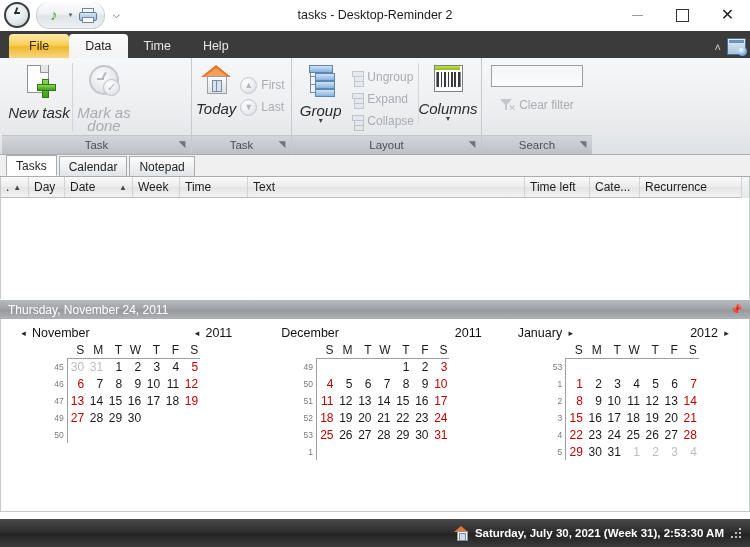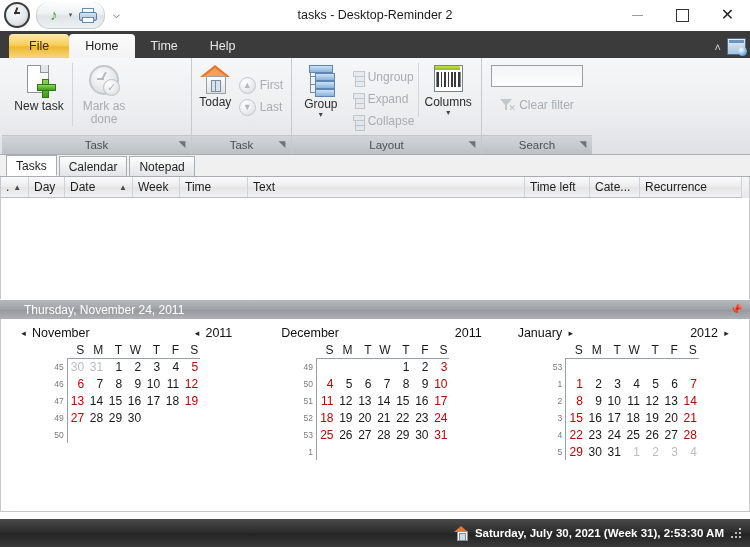--- a/index.html
+++ b/index.html
@@ -208,21 +208,21 @@
     width: 10px; height: 10px;
     font-size: 9px; color: #6d7378;
     display:flex; align-items:center; justify-content:center;
   }
   .bigbtn {
     width: 66px;
     display: flex; flex-direction: column; align-items: center;
     padding-top: 2px;
     text-align: center;
   }
-  .bigbtn .lbl { font-size: 12px; color: #2c2c2c; margin-top: 3px; line-height: 13px;}
+  .bigbtn .lbl { font-size: 15px; color: #2c2c2c; margin-top: 9px; line-height: 13px; font-style: italic;}
   .bigbtn.dis .lbl { color: #a8adb2; }
   .smallcol { display: flex; flex-direction: column; padding-top: 4px; gap: 2px;}
   .smallbtn {
     display: flex; align-items: center; gap: 4px;
     padding: 2px 4px;
     font-size: 12px;
     color: #a8adb2;
     height: 20px;
     box-sizing: border-box;
   }
@@ -408,21 +408,21 @@
     border-left: 1px solid #cfd3d7;
   }
 
   
   .datebar {
     height: 20px;
     background: linear-gradient(to bottom,#b7babd 0%,#9fa3a7 48%,#95999d 52%,#aeb2b6 100%);
     color: #ffffff;
     font-size: 12px;
     display: flex; align-items: center;
-    padding: 0 24px;
+    padding: 0 8px;
     position: relative;
     box-sizing: border-box;
     border-top: 1px solid #ffffff;
   }
   .pin { position: absolute; right: 7px; top: 4px; color: #e9ebed; font-size: 10px;}
 
   
   .calpanel {
     height: 193px;
     background: #ffffff;
@@ -550,21 +550,21 @@
           <span class="max"></span>
         </div>
       <div class="winbtn">
           <span class="cls">✕</span>
         </div>
     </div>
   </div>
 
   <div class="tabstrip">
     <div class="rtab file">File</div>
-    <div class="rtab active">Home</div>
+    <div class="rtab active">Data</div>
     <div class="rtab">Time</div>
     <div class="rtab">Help</div>
     <div class="tabstrip-right">
       <span class="chev-up">˄</span>
       <span class="help-ico"></span>
     </div>
   </div>
 
   <div class="ribbon">
 

